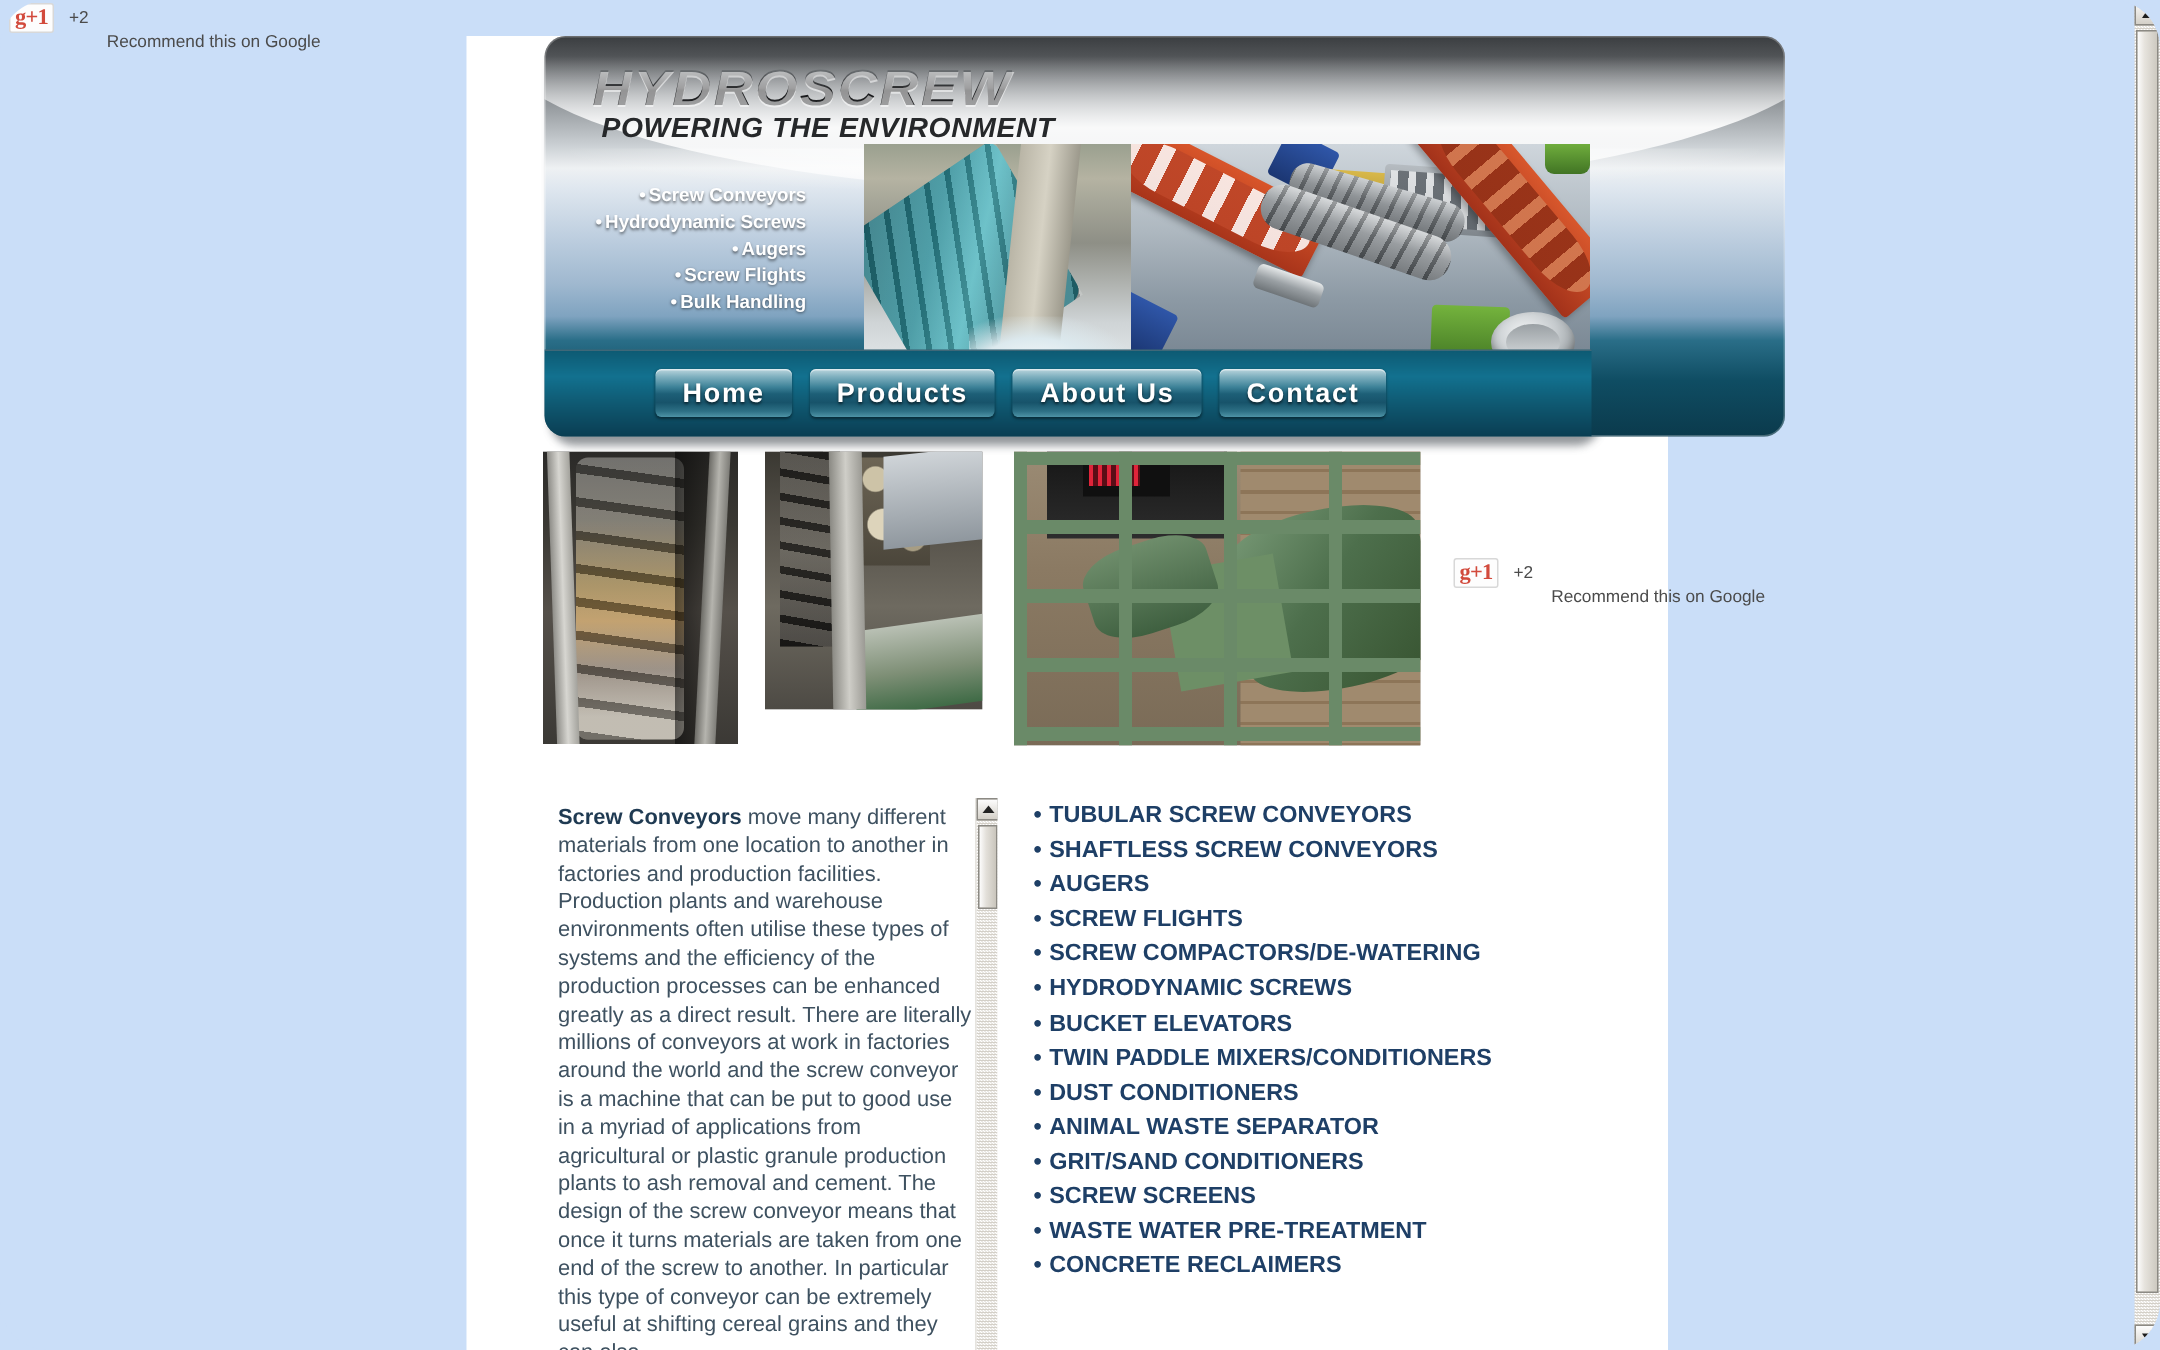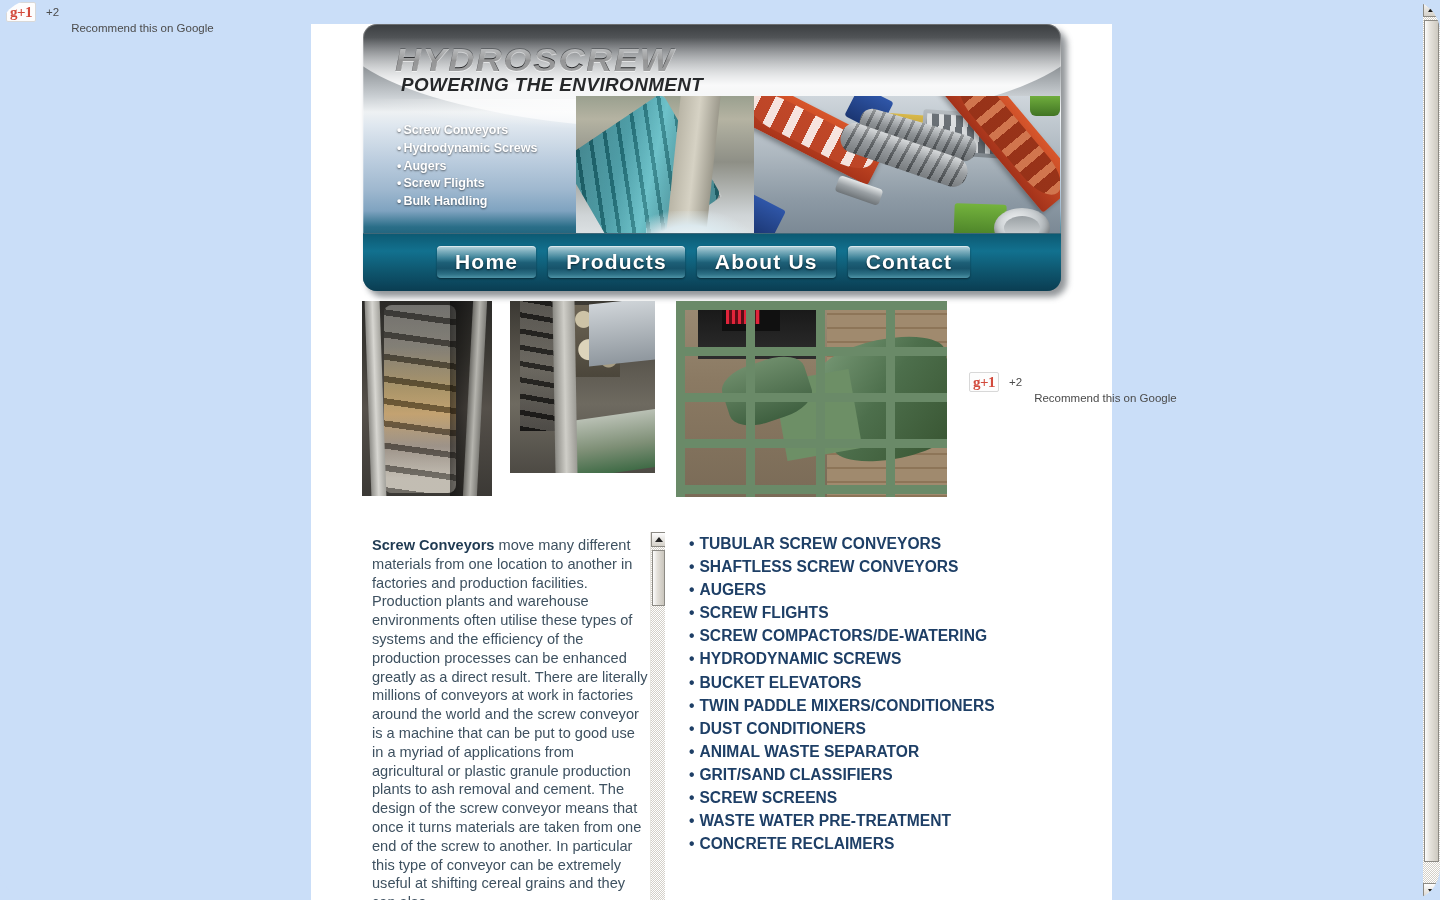--- a/index.html
+++ b/index.html
@@ -72,29 +72,30 @@
   .banner-shadow {
     position: absolute; left: 4px; top: 5px;
     width: 700px; height: 268px;
     background: #6e7378;
     border-radius: 16px;
     filter: blur(3px);
     opacity: .75;
   }
   .banner {
     position: absolute; left: 0; top: 0;
-    width: 698px; height: 267px;
+    width: 827px; height: 267px;
     border-radius: 14px;
     overflow: hidden;
     background: linear-gradient(to bottom,
       #3a3d40 0%, #55585b 6%, #8d9296 16%,
       #c9ced2 27%, #eef1f3 33%,
       #dfe7ef 38%, #b9cbdd 52%, #9fb8cf 62%,
       #7fa3c0 70%, #2a6e88 76%, #0f4d63 86%, #0b3a4c 100%);
     box-shadow: inset 0 0 0 1px rgba(255,255,255,.25);
+    text-align: right;
   }
   
   .banner .gloss {
     position: absolute; left: -4%; top: -38%;
     width: 108%; height: 78%;
     background: linear-gradient(to bottom, rgba(255,255,255,0) 55%, rgba(255,255,255,.92) 78%, rgba(255,255,255,.55) 100%);
     border-radius: 0 0 52% 52%;
     pointer-events: none;
   }
   .banner .gloss2 {
@@ -296,21 +297,21 @@
     height: 32px;
     padding: 0 18px;
     min-width: 68px;
     display: flex; align-items: center; justify-content: center;
     border-radius: 4px;
     background: linear-gradient(to bottom,
       #bcd6de 0%, #7fb0bf 16%, #3c8197 38%,
       #1d5f77 52%, #17536a 70%, #2d7085 88%, #4e93a6 100%);
     box-shadow: 0 1px 2px rgba(0,0,0,.45), inset 0 1px 0 rgba(255,255,255,.5);
     color: #ffffff;
-    font-size: 21px;
+    font-size: 18px;
     font-weight: bold;
     letter-spacing: 1.2px;
     text-shadow: 0 1px 2px rgba(0,0,0,.6);
     cursor: pointer;
     white-space: nowrap;
   }
 
   
   .photo-row {
     position: absolute; left: 51px; top: 277px;
@@ -601,21 +602,21 @@
         <a class="link-item"><span class="dot">•</span><span>TUBULAR SCREW CONVEYORS</span></a>
         <a class="link-item"><span class="dot">•</span><span>SHAFTLESS SCREW CONVEYORS</span></a>
         <a class="link-item"><span class="dot">•</span><span>AUGERS</span></a>
         <a class="link-item"><span class="dot">•</span><span>SCREW FLIGHTS</span></a>
         <a class="link-item"><span class="dot">•</span><span>SCREW COMPACTORS/DE-WATERING</span></a>
         <a class="link-item"><span class="dot">•</span><span>HYDRODYNAMIC SCREWS</span></a>
         <a class="link-item"><span class="dot">•</span><span>BUCKET ELEVATORS</span></a>
         <a class="link-item"><span class="dot">•</span><span>TWIN PADDLE MIXERS/CONDITIONERS</span></a>
         <a class="link-item"><span class="dot">•</span><span>DUST CONDITIONERS</span></a>
         <a class="link-item"><span class="dot">•</span><span>ANIMAL WASTE SEPARATOR</span></a>
-        <a class="link-item"><span class="dot">•</span><span>GRIT/SAND CLASSIFIERS</span></a>
+        <a class="link-item"><span class="dot">•</span><span>GRIT/SAND CONDITIONERS</span></a>
         <a class="link-item"><span class="dot">•</span><span>SCREW SCREENS</span></a>
         <a class="link-item"><span class="dot">•</span><span>WASTE WATER PRE-TREATMENT</span></a>
         <a class="link-item"><span class="dot">•</span><span>CONCRETE RECLAIMERS</span></a>
 
       </div>
 
     </div>
   </div>
 
   <div class="browser-sb">

